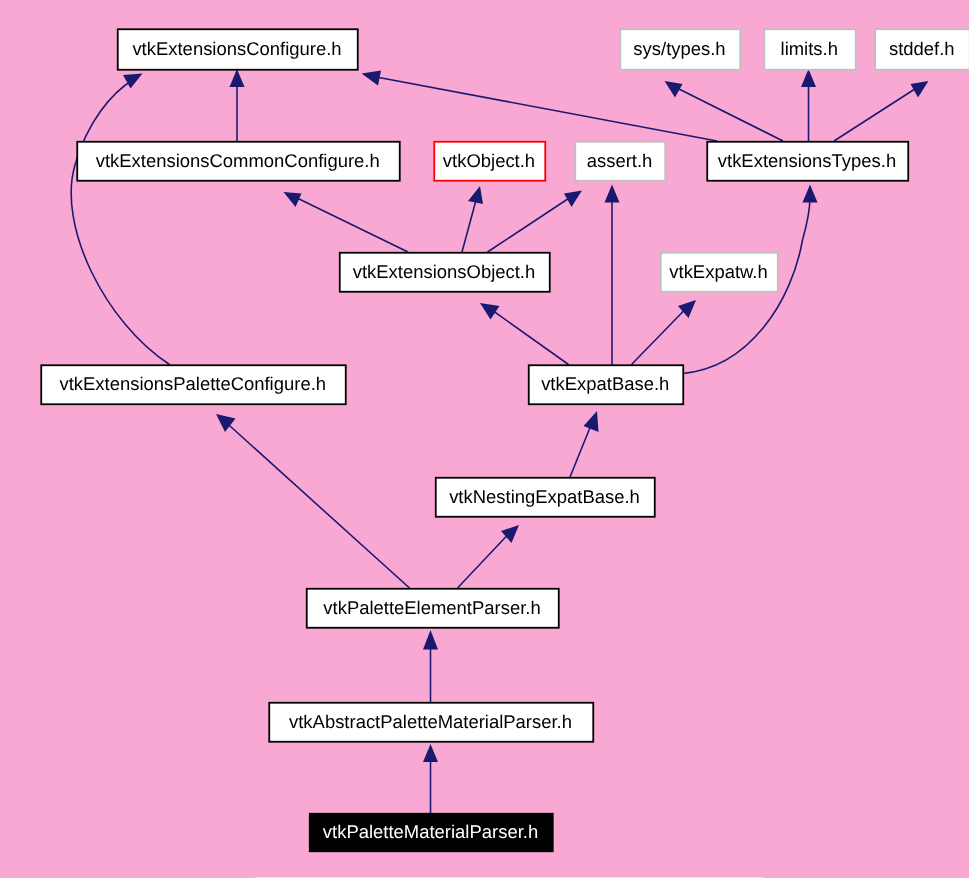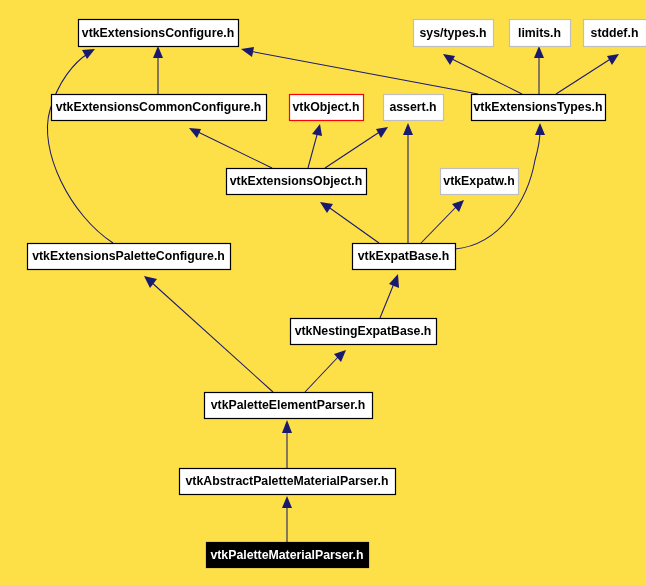--- a/index.html
+++ b/index.html
@@ -7,23 +7,22 @@
     padding: 0;
     background: #ffffff;
   }
   body {
     font-family: "Liberation Sans", sans-serif;
   }
   #diagram-root {
     position: relative;
     width: 646px;
     height: 585px;
-    background: #fde047;
+    background: #f9a8d4;
     overflow: hidden;
-    font-weight: bold;
   }
   svg#graph {
     position: absolute;
     left: 0;
     top: 0;
     width: 646px;
     height: 585px;
   }
   .node-box {
     fill: #ffffff;

